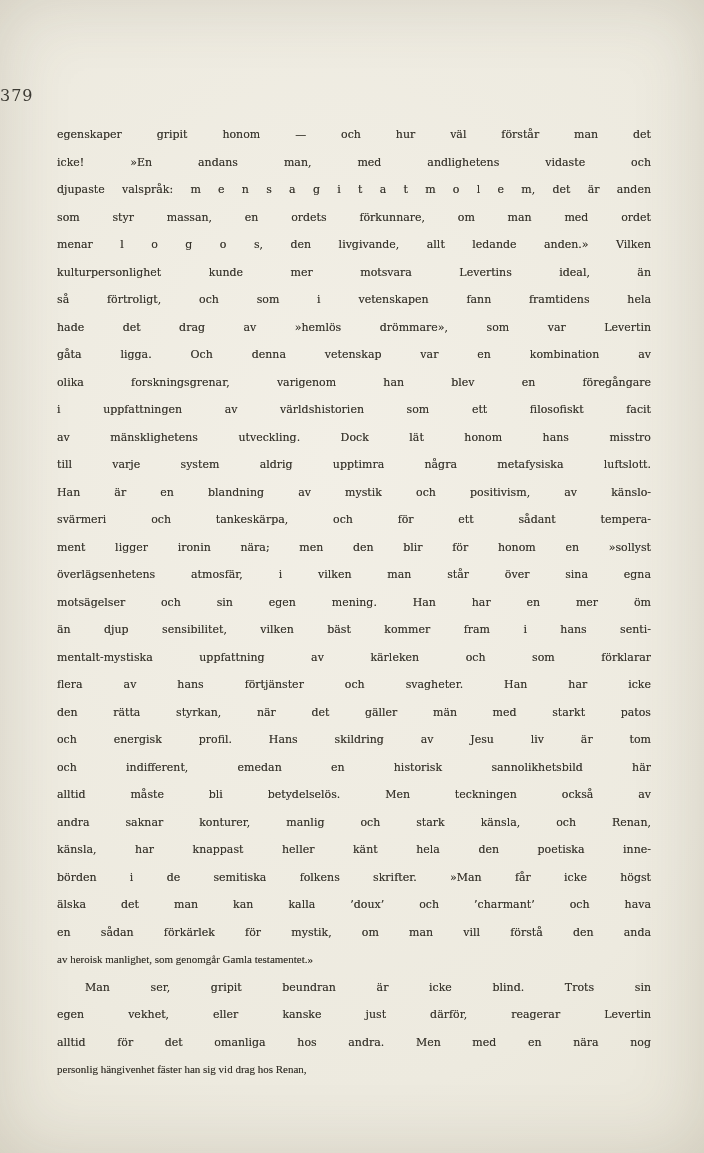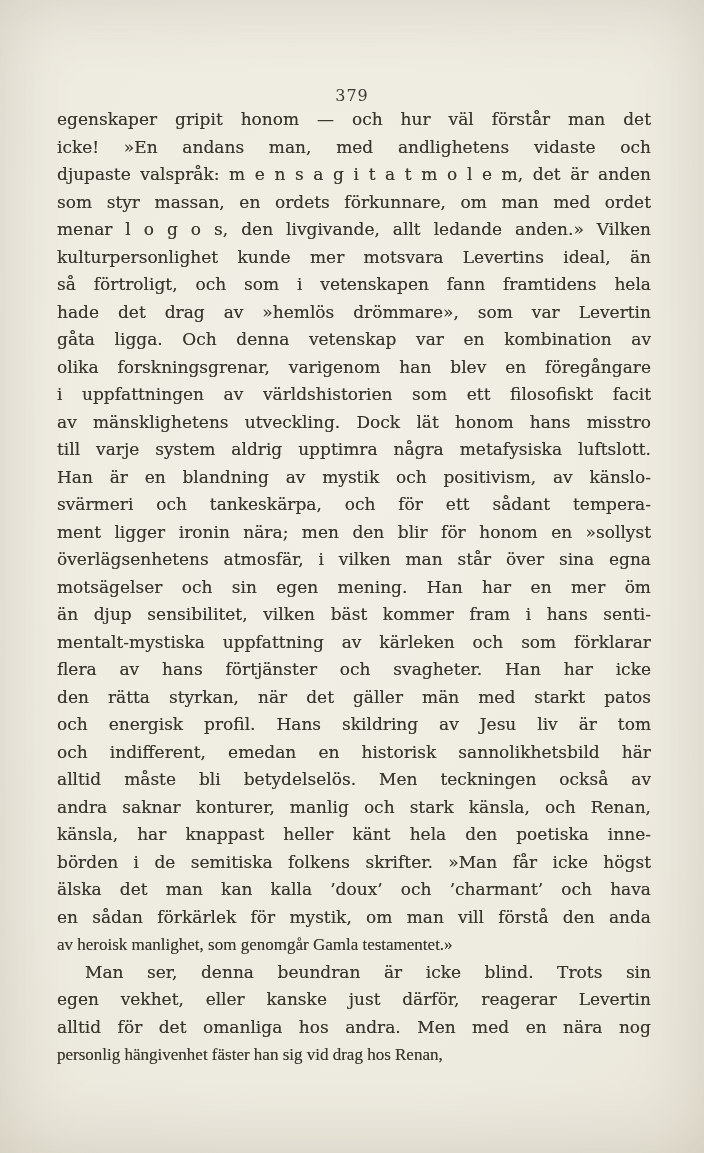--- a/index.html
+++ b/index.html
@@ -23,31 +23,30 @@
                 #e7e3d4 78%,
                 #dbd6c4 96%,
                 #cfc9b5 100%);
     box-shadow: inset 0 0 70px rgba(95, 85, 60, 0.18);
   }
   .page-number {
     position: absolute;
     top: 86px;
     left: 0;
     width: 704px;
-    text-align: center;
     font-size: 16px;
     letter-spacing: 1px;
     color: #3c3a33;
   }
   .body-text {
     position: absolute;
     left: 57px;
-    top: 106px;
+    top: 121px;
     width: 594px;
-    font-size: 17px;
+    font-size: 11px;
     line-height: 27.5px;
     color: #37342c;
     text-shadow: 0 0 0.5px rgba(55, 50, 40, 0.55);
   }
   .line {
     text-align: justify;
     text-align-last: justify;
     white-space: normal;
     overflow: hidden;
     height: 27.5px;
@@ -90,18 +89,18 @@
       <div class="line">den rätta styrkan, när det gäller män med starkt patos</div>
       <div class="line">och energisk profil. Hans skildring av Jesu liv är tom</div>
       <div class="line">och indifferent, emedan en historisk sannolikhetsbild här</div>
       <div class="line">alltid måste bli betydelselös. Men teckningen också av</div>
       <div class="line">andra saknar konturer, manlig och stark känsla, och Renan,</div>
       <div class="line">känsla, har knappast heller känt hela den poetiska inne-</div>
       <div class="line">börden i de semitiska folkens skrifter. »Man får icke högst</div>
       <div class="line">älska det man kan kalla ’doux’ och ’charmant’ och hava</div>
       <div class="line">en sådan förkärlek för mystik, om man vill förstå den anda</div>
       <div class="line last">av heroisk manlighet, som genomgår Gamla testamentet.»</div>
-      <div class="line indent">Man ser, denna beundran är icke blind. Trots sin</div>
+      <div class="line indent">Man ser, gripit beundran är icke blind. Trots sin</div>
       <div class="line">egen vekhet, eller kanske just därför, reagerar Levertin</div>
       <div class="line">alltid för det omanliga hos andra. Men med en nära nog</div>
       <div class="line last">personlig hängivenhet fäster han sig vid drag hos Renan,</div>
     </div>
 </div>
 
 </body></html>

